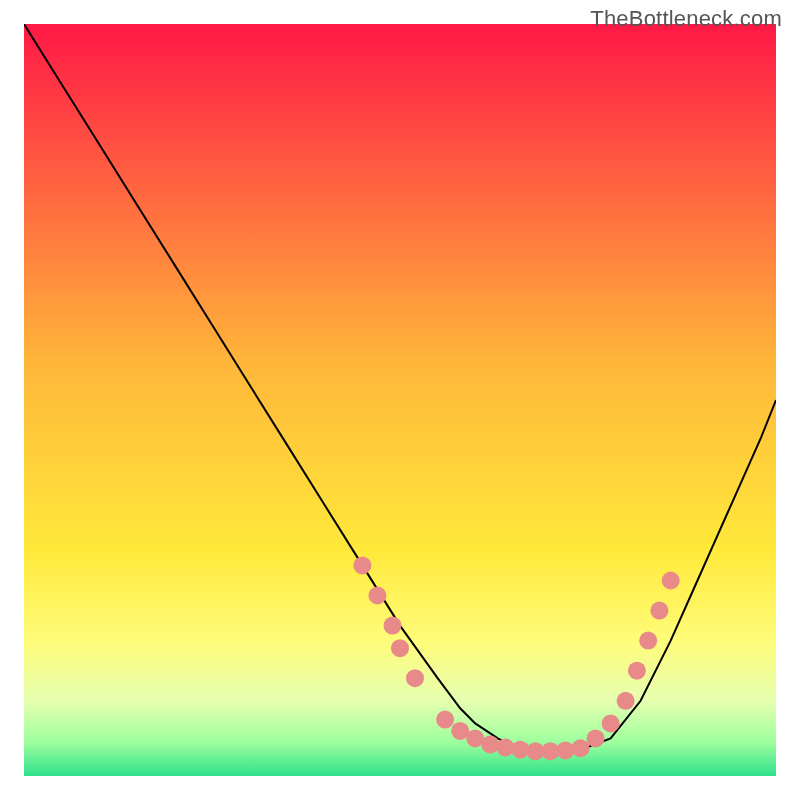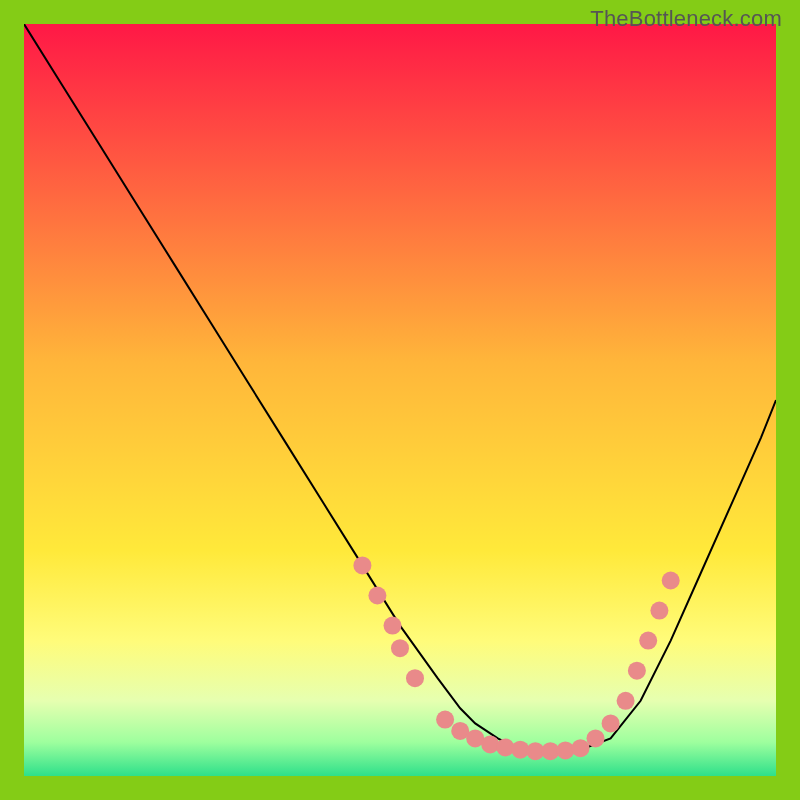--- a/index.html
+++ b/index.html
@@ -8,21 +8,21 @@
     width: 800px;
     height: 800px;
     background: #000;
     overflow: hidden;
     font-family: Arial, Helvetica, sans-serif;
   }
   .frame {
     position: relative;
     width: 800px;
     height: 800px;
-    background: #84cc16;
+    background: #ffffff;
   }
   .watermark {
     position: absolute;
     top: 6px;
     right: 18px;
     color: #555;
     font-size: 22px;
     font-weight: 500;
     letter-spacing: 0.2px;
     z-index: 10;

